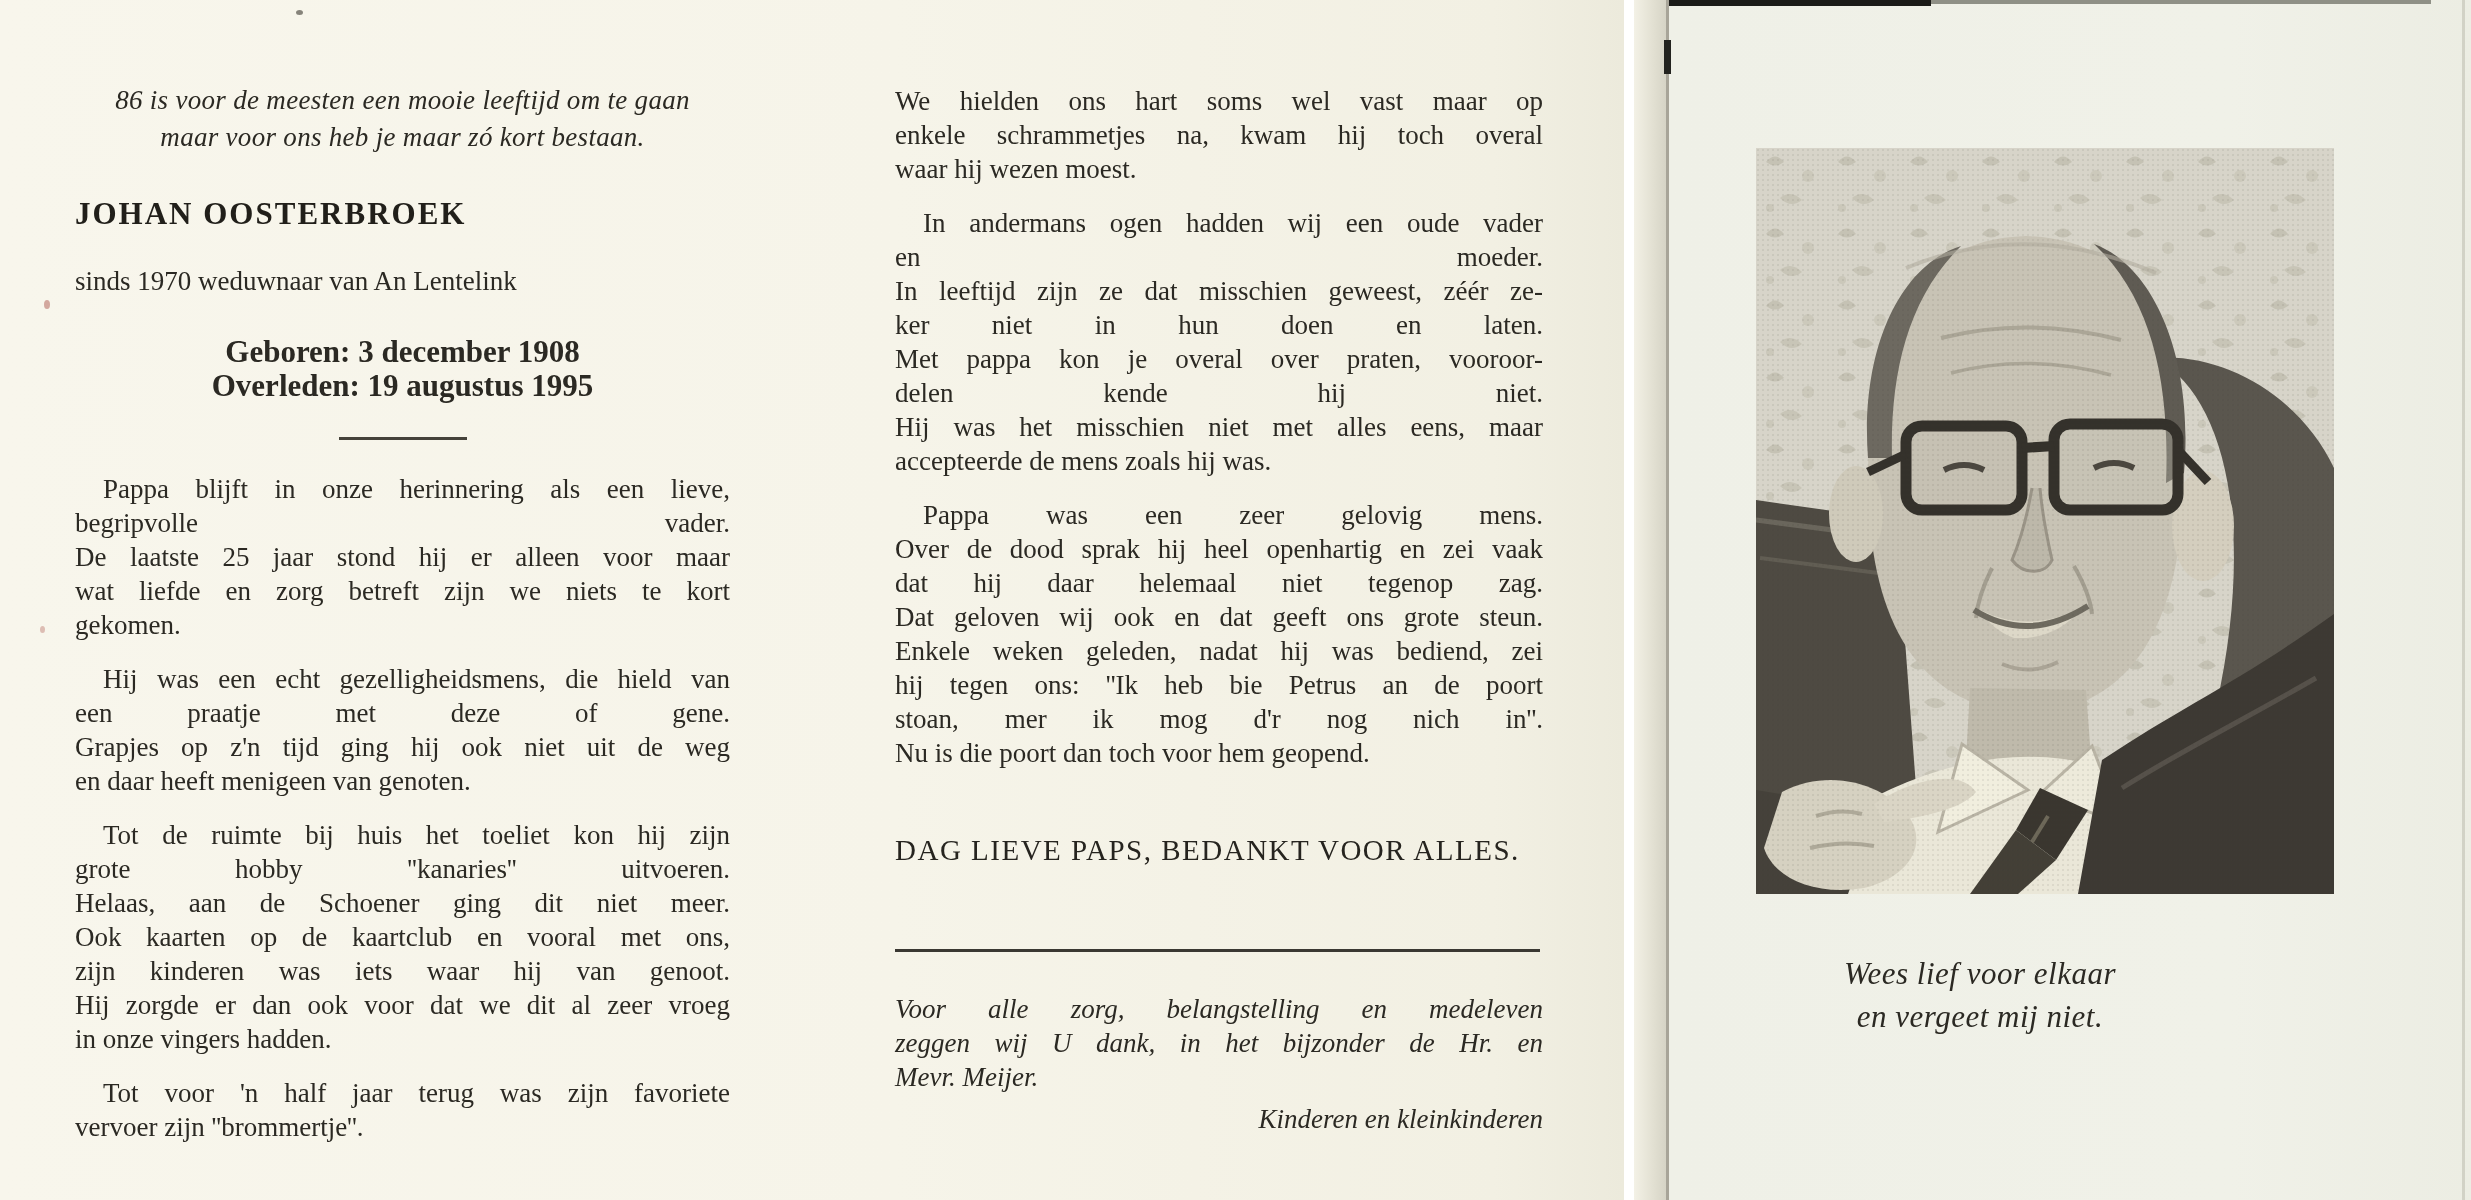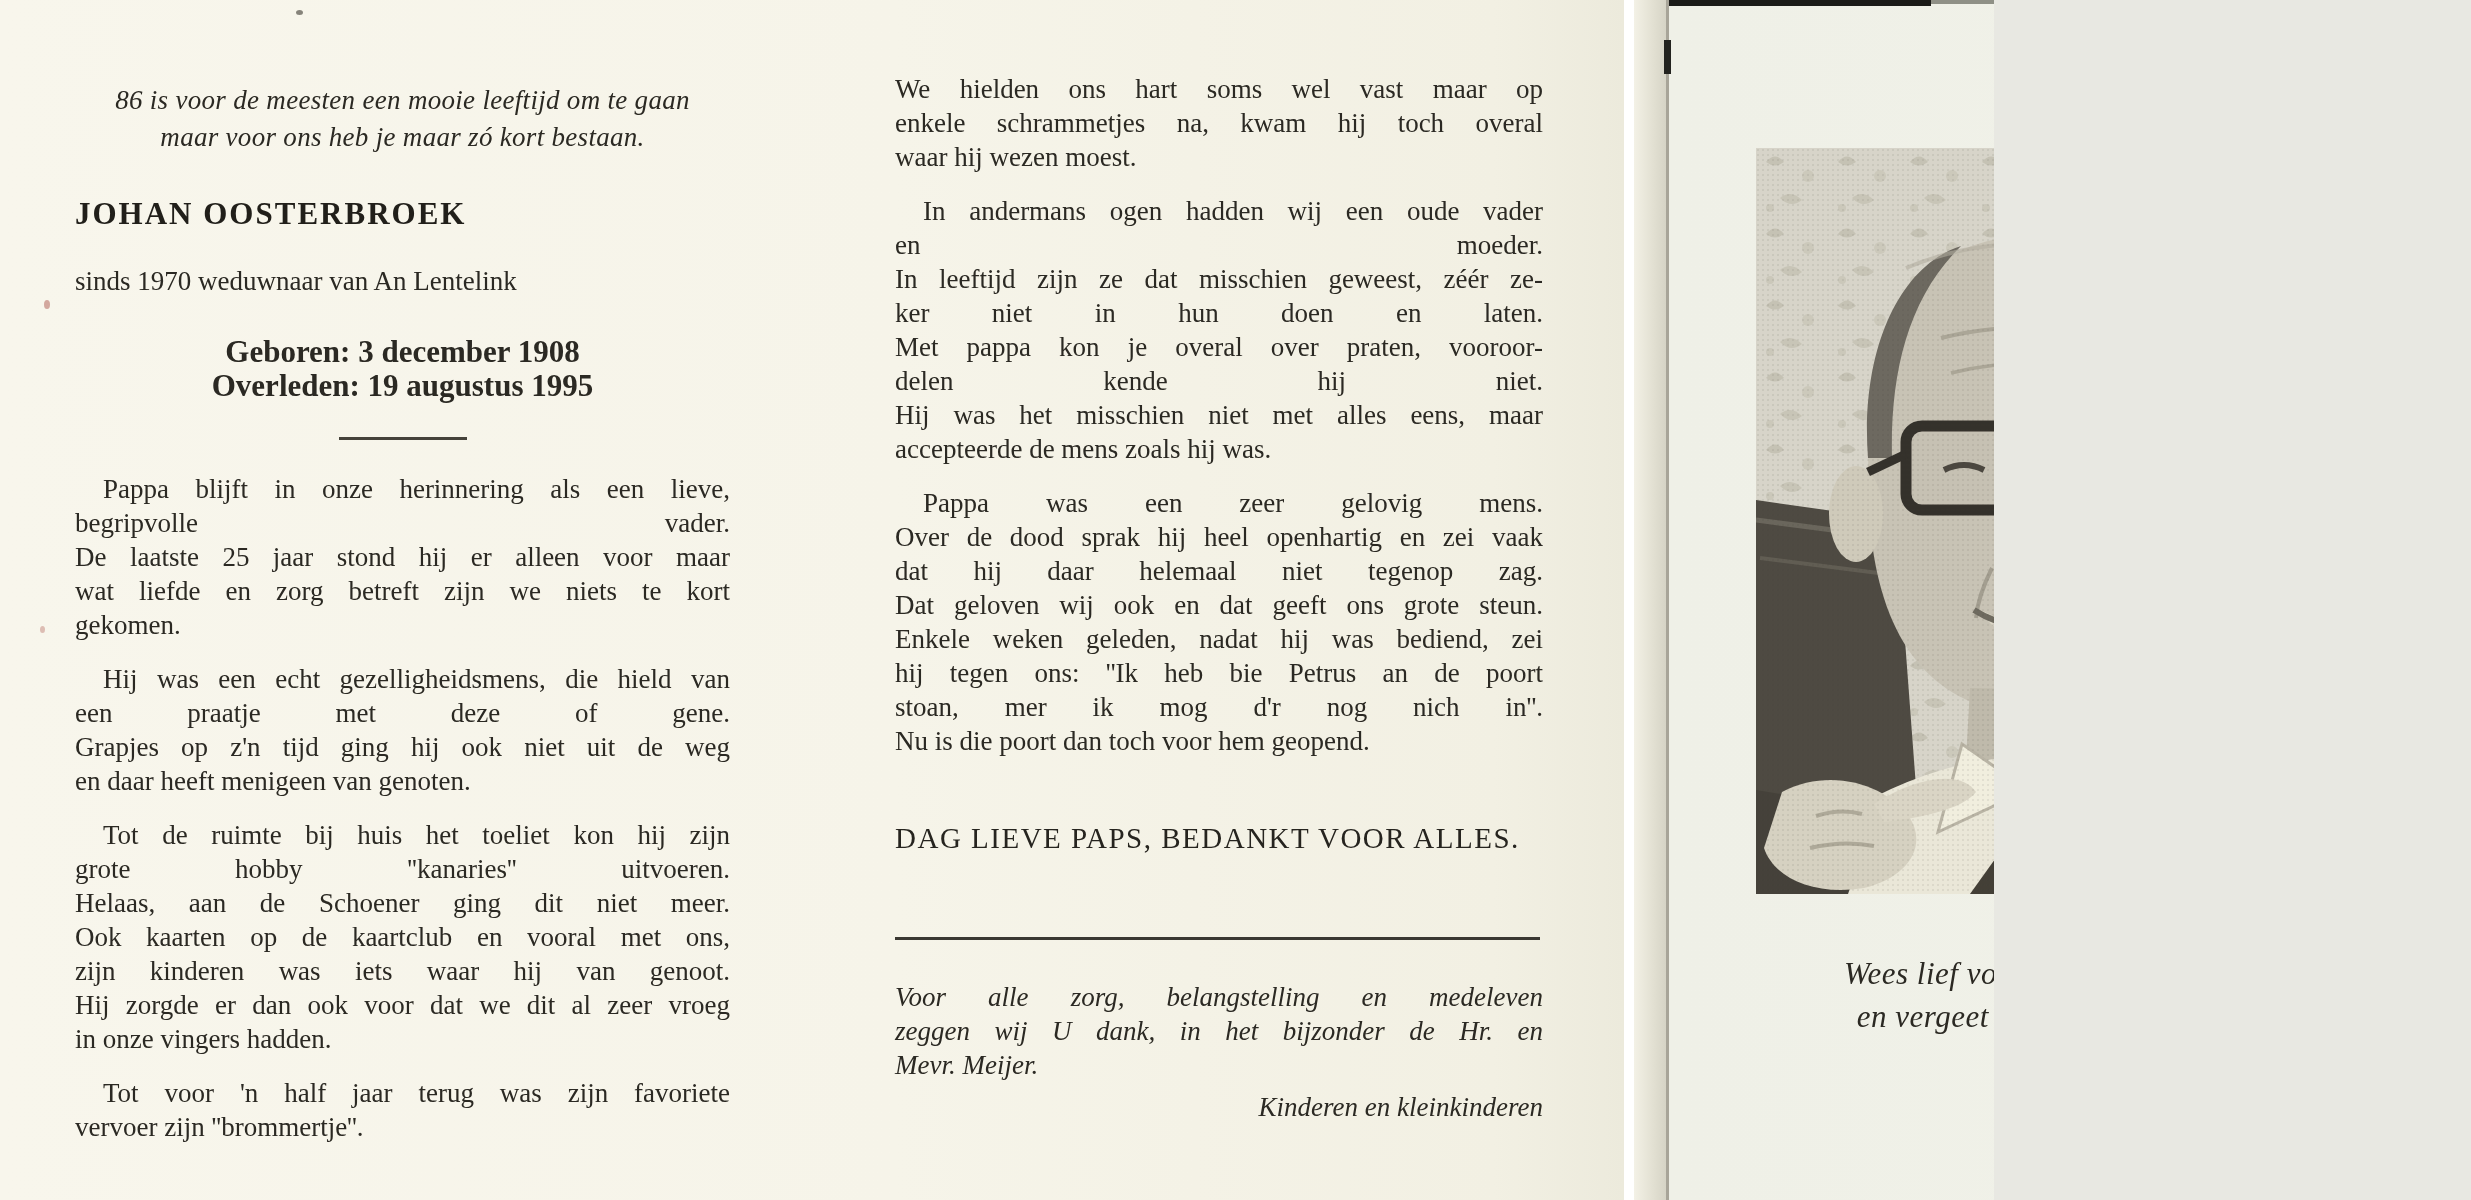--- a/index.html
+++ b/index.html
@@ -1,16 +1,16 @@
 <!DOCTYPE html>
 <html><head>
 <meta charset="utf-8">
 <style>
   html,body{margin:0;padding:0;background:#e8e8e2;}
-  .canvas{position:relative;width:1994px;height:1200px;overflow:hidden;
+  .canvas{position:relative;width:2471px;height:1200px;overflow:hidden;
           font-family:"Liberation Serif","DejaVu Serif",serif;color:#2b2923;
           background:#fdfdf8;}
   
   .sheet-left{position:absolute;left:0;top:0;width:1624px;height:1200px;
       background:linear-gradient(90deg,#f8f6ec 0%,#f6f4e9 55%,#f2f0e3 92%,#eceadc 100%);}
   .gutter-white{position:absolute;left:1624px;top:0;width:10px;height:1200px;background:#ffffff;}
   .gutter-shadow{position:absolute;left:1634px;top:0;width:32px;height:1200px;
       background:linear-gradient(90deg,#f3f1e6,#e2e0d2 60%,#d6d4c6);}
   .gutter-line{position:absolute;left:1666px;top:0;width:3px;height:1200px;background:#a8a599;}
   .sheet-right{position:absolute;left:1669px;top:0;width:802px;height:1200px;
@@ -19,21 +19,21 @@
   .top-gray-strip{position:absolute;left:1931px;top:0;width:500px;height:4px;background:#8f9086;}
   .fold-tick{position:absolute;left:1664px;top:40px;width:7px;height:34px;background:#23231f;}
   .right-edge-line{position:absolute;left:2462px;top:0;width:3px;height:1200px;background:#d2d2c6;}
   .speck{position:absolute;border-radius:50%;}
   .speck.red1{left:44px;top:300px;width:6px;height:9px;background:#b5685f;opacity:.55;}
   .speck.red2{left:40px;top:626px;width:5px;height:7px;background:#b5685f;opacity:.4;}
   .speck.dark1{left:296px;top:10px;width:7px;height:5px;background:#55524a;opacity:.7;}
   
   .col{position:absolute;}
   .col1{left:75px;top:82px;width:655px;}
-  .col2{left:895px;top:72px;width:648px;}
+  .col2{left:895px;top:84px;width:648px;}
   .para{font-size:27px;line-height:34px;hyphens:none;}
   .para .line{text-align:justify;text-align-last:justify;}
   .para .line.last{text-align-last:left;}
   .para.indent .line:first-child{text-indent:28px;}
   .para.centered .line{text-align:center;text-align-last:center;}
   .italic{font-style:italic;}
   .intro{font-size:27px;line-height:37px;letter-spacing:.3px;}
   .name{margin:40px 0 0 0;font-size:31px;font-weight:bold;letter-spacing:2px;
         text-align:left;color:#211f1a;}
   .subtitle{margin-top:34px;font-size:27px;}

